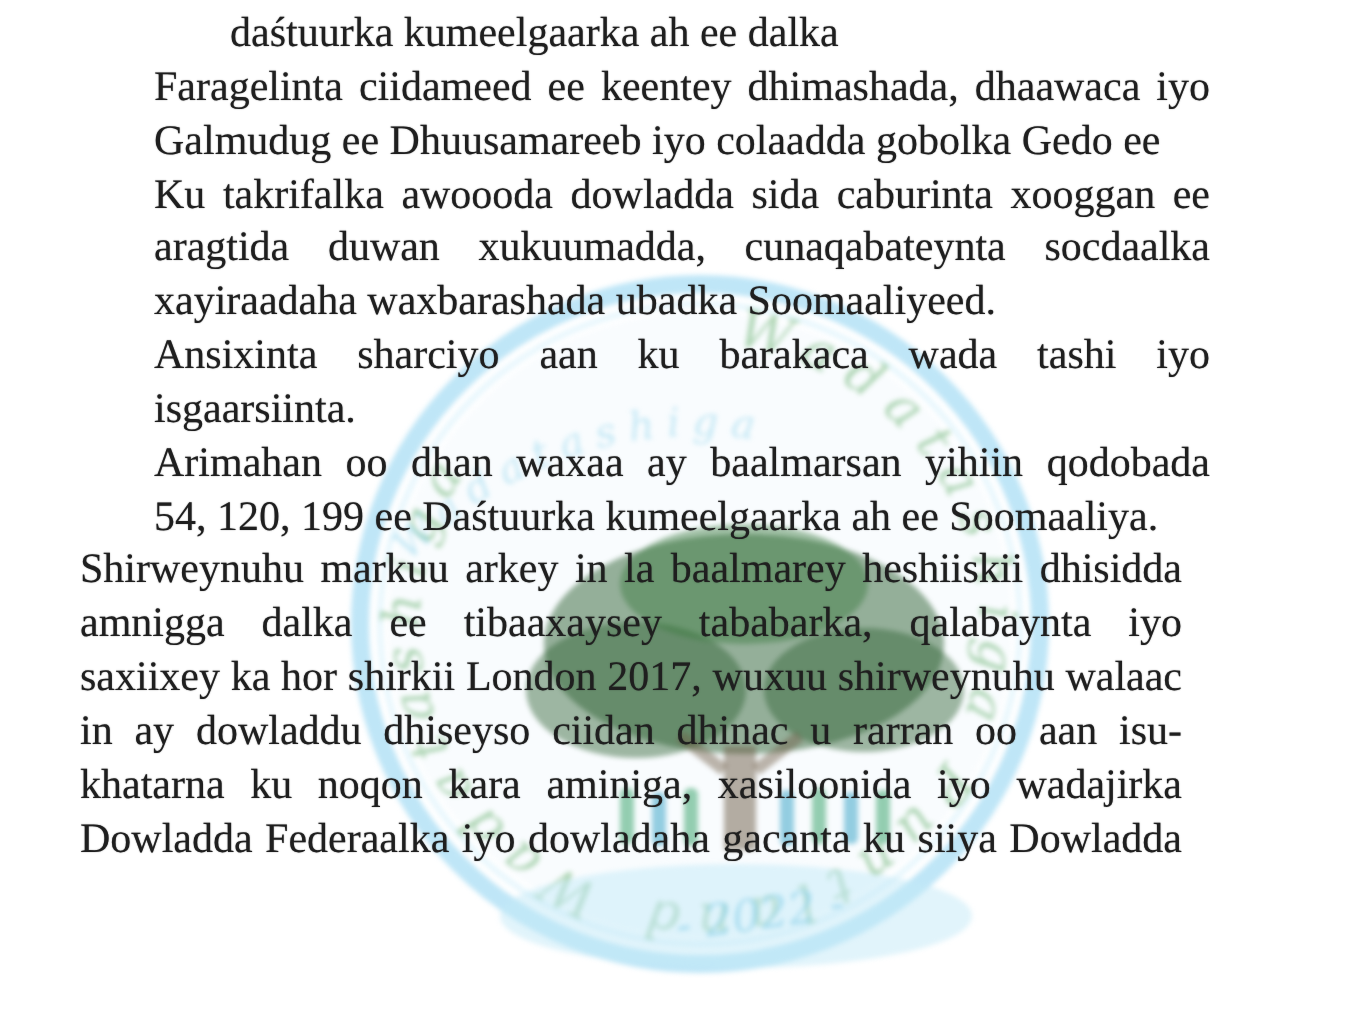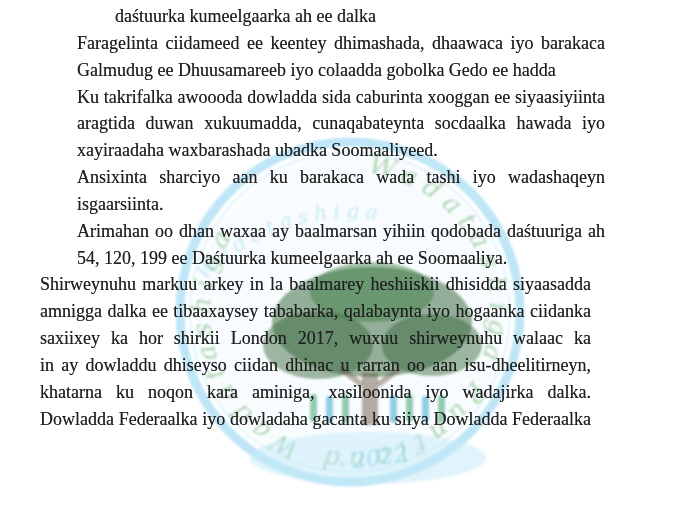--- a/index.html
+++ b/index.html
@@ -18,21 +18,21 @@
     pointer-events:none;
   }
   
   .textcol{
     position:absolute;left:0;top:3px;width:678px;
     color:#1f1f1f;
     text-shadow:0 0 0.6px rgba(30,30,30,0.65);
   }
   .line{
     position:relative;height:26.85px;line-height:26.85px;
-    font-size:18px;overflow:hidden;
+    font-size:21px;overflow:hidden;
   }
   .cont{margin-left:115px;width:528px;text-align:left;}
   .b   {margin-left:77px;width:528px;}
   .n   {margin-left:40px; width:551px;}
   .j{text-align:justify;text-align-last:justify;}
   .l{text-align:left;text-align-last:left;}
 </style>
 </head>
 <body>
 

